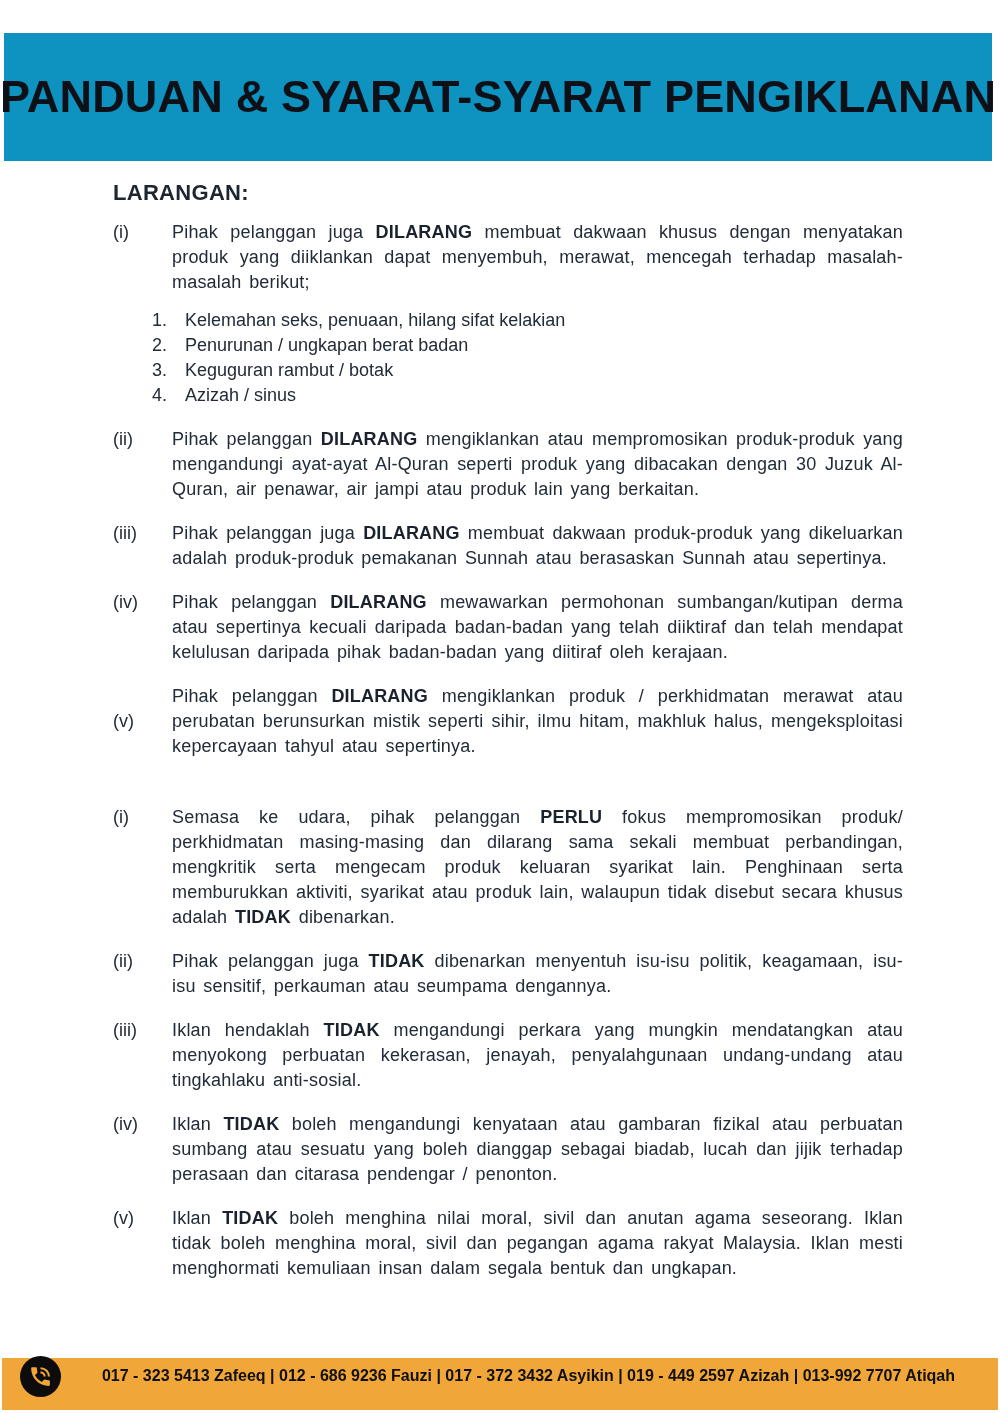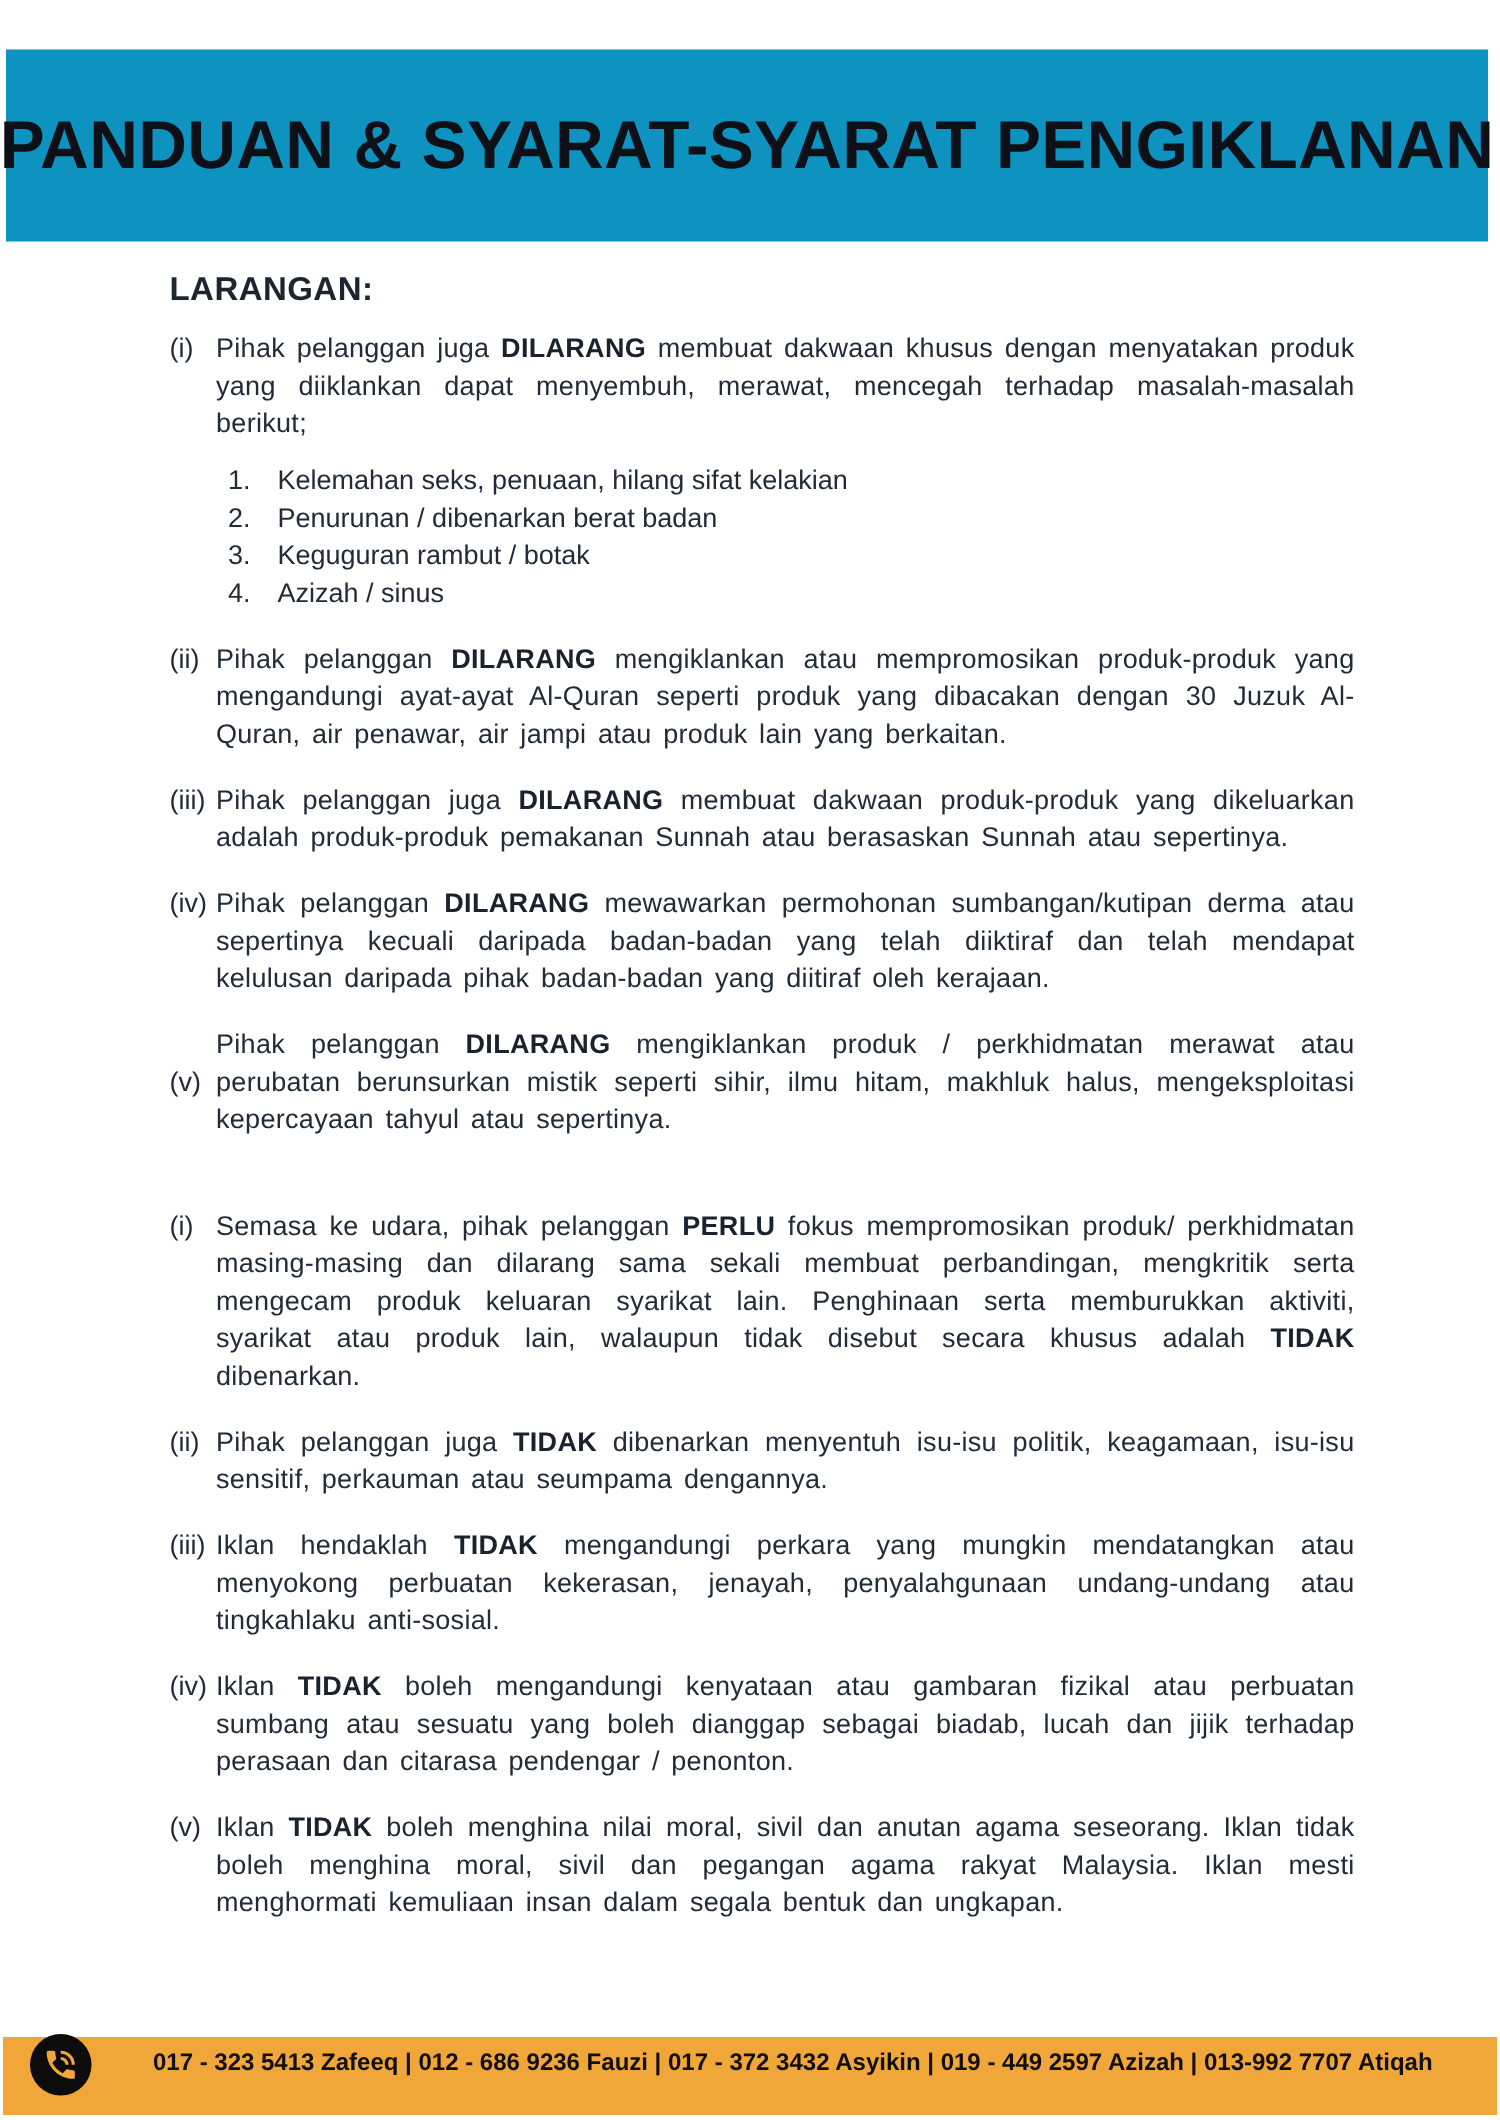--- a/index.html
+++ b/index.html
@@ -28,21 +28,21 @@
   .sec-heading {
     font-size:22px; font-weight:700; color:#1d2530;
     line-height:25px; letter-spacing:0.3px;
   }
   .doc-section + .doc-section { margin-top:46px; }
   .item { position:relative; padding-left:31px; margin-top:19px; }
   .doc-section .item:first-of-type { margin-top:15px; }
   .marker { position:absolute; left:0; top:0; width:31px; color:#222b38; }
   .para {
     text-align:justify; text-justify:inter-word;
-    word-spacing:2.5px; letter-spacing:0.2px; color:#222b38;
+    word-spacing:2.5px; letter-spacing:0.2px; color:#222b38;margin-left:28px;
   }
   .para b { font-weight:700; color:#1a222e; }
   .sub { margin-top:13px; }
   .subrow { position:relative; padding-left:41px; line-height:25px; }
   .subnum { position:absolute; left:8px; }
   
   .footer-bar {
     position:absolute; left:2px; top:1358px; width:996px; height:52px;
     background:#f1a639;
     display:flex; align-items:center; gap:12px; padding:0 14px 16px 18px;
@@ -68,21 +68,21 @@
   </header>
 
   <main class="content" id="sections-root">
       <section class="doc-section">
         <h2 class="sec-heading">LARANGAN:</h2>
         <div class="item">
           <span class="marker">(i)</span>
           <p class="para"><span>Pihak pelanggan juga </span><b>DILARANG</b><span> membuat dakwaan khusus dengan menyatakan produk yang diiklankan dapat menyembuh, merawat, mencegah terhadap masalah-masalah berikut;</span></p>
           <div class="sub">
             <div class="subrow"><span class="subnum">1.</span><span class="subtext">Kelemahan seks, penuaan, hilang sifat kelakian</span></div>
-            <div class="subrow"><span class="subnum">2.</span><span class="subtext">Penurunan / dibenarkan berat badan</span></div>
+            <div class="subrow"><span class="subnum">2.</span><span class="subtext">Penurunan / ungkapan berat badan</span></div>
             <div class="subrow"><span class="subnum">3.</span><span class="subtext">Keguguran rambut / botak</span></div>
             <div class="subrow"><span class="subnum">4.</span><span class="subtext">Azizah / sinus</span></div>
           </div>
         </div>
         <div class="item">
           <span class="marker">(ii)</span>
           <p class="para"><span>Pihak pelanggan </span><b>DILARANG</b><span> mengiklankan atau mempromosikan produk-produk yang mengandungi ayat-ayat Al-Quran seperti produk yang dibacakan dengan 30 Juzuk Al-Quran, air penawar, air jampi atau produk lain yang berkaitan.</span></p>
         </div>
         <div class="item">
           <span class="marker">(iii)</span>

